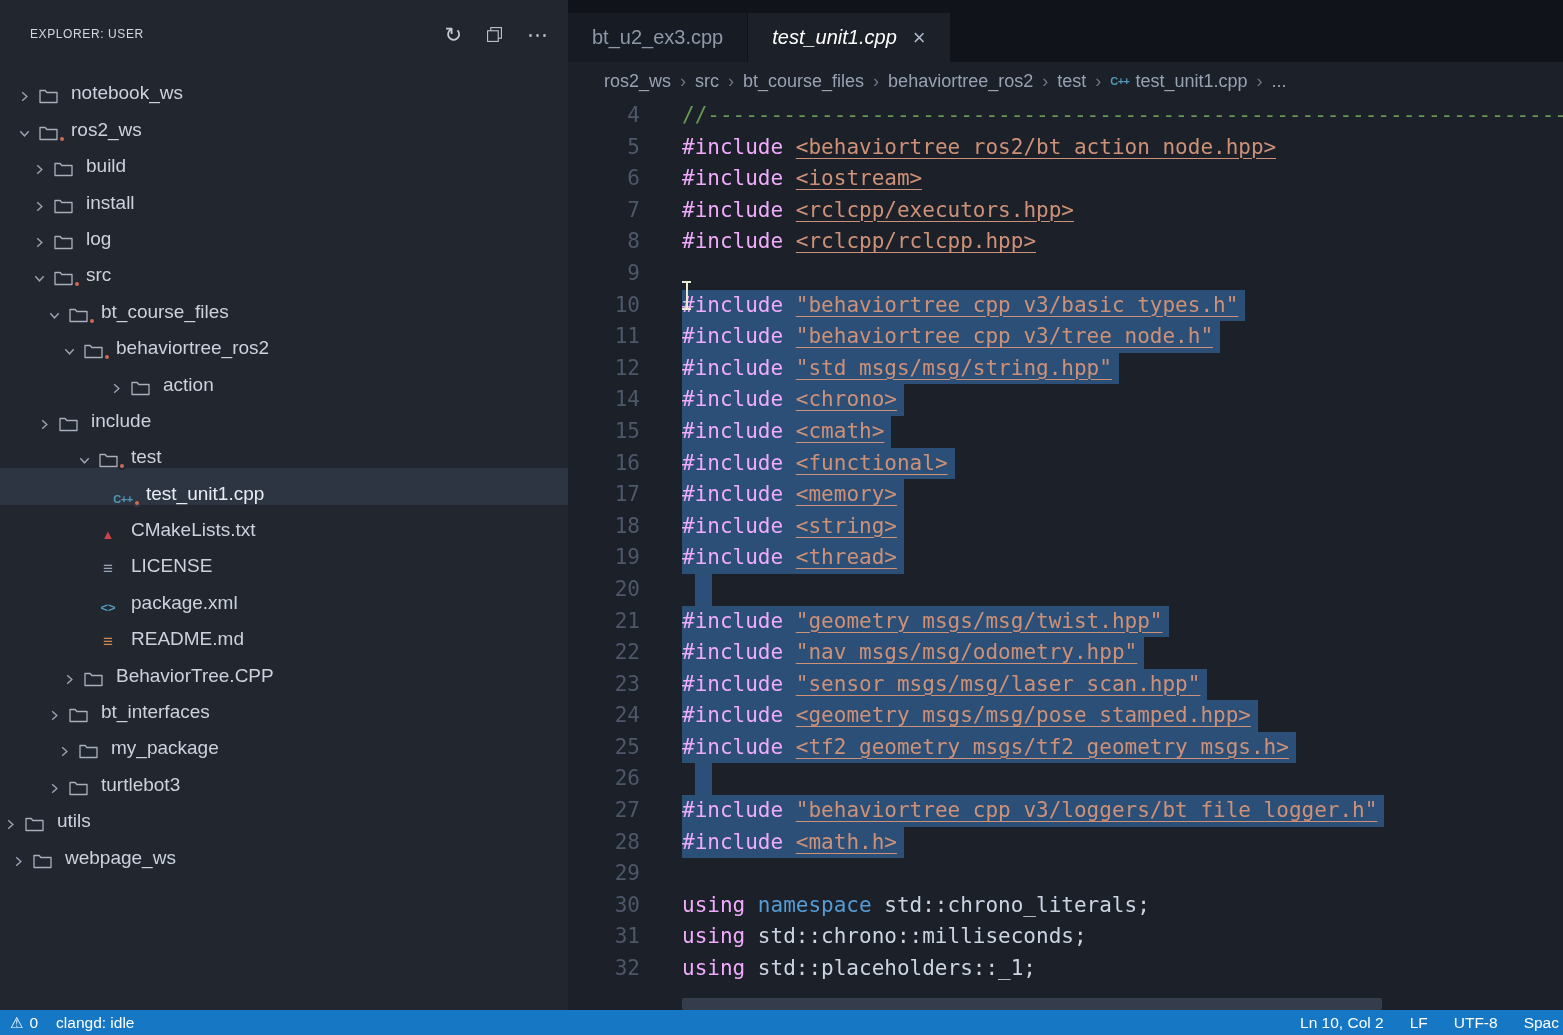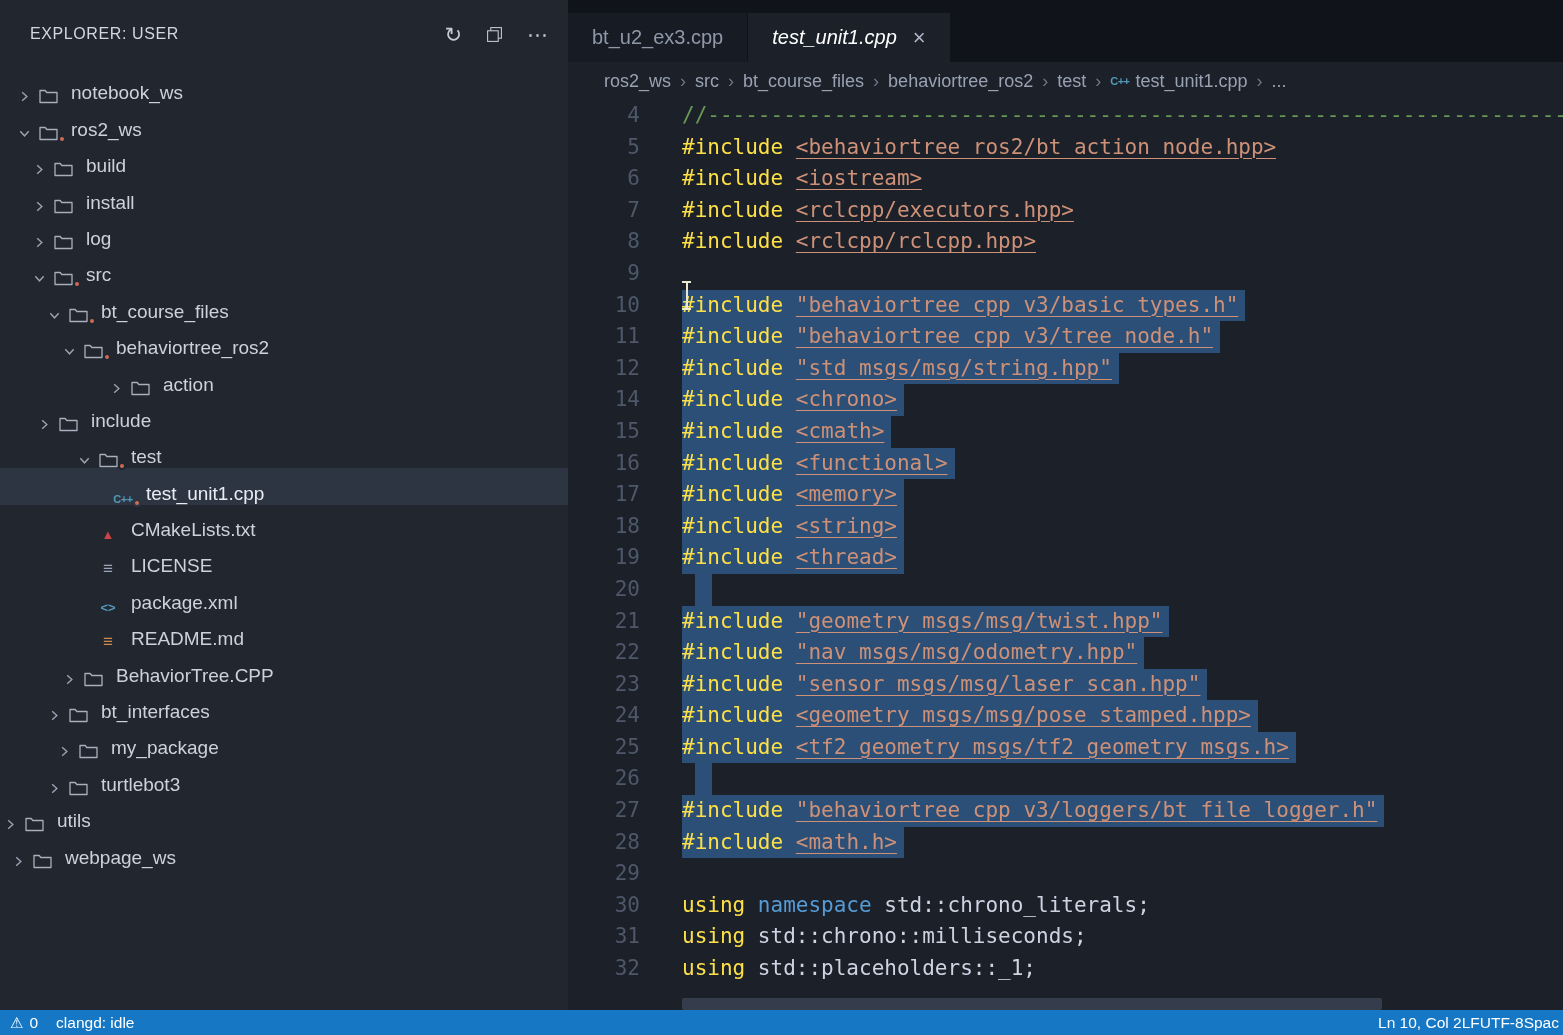--- a/index.html
+++ b/index.html
@@ -2,21 +2,21 @@
 <html><head>
 <meta charset="utf-8">
 <style>
   *{margin:0;padding:0;box-sizing:border-box}
   html,body{width:1563px;height:1035px;overflow:hidden;background:#1b2029;font-family:"Liberation Sans",sans-serif}
   .app{display:flex;width:100%;height:1010px}
 
   
   .sidebar{width:568px;flex:none;background:#21262f;display:flex;flex-direction:column;overflow:hidden}
   .sb-head{height:68px;flex:none;display:flex;align-items:center;padding:0 20px 0 30px}
-  .sb-title{font-size:16px;letter-spacing:.6px;color:#d2d7e0}
+  .sb-title{font-size:12px;letter-spacing:.6px;color:#d2d7e0}
   .sb-actions{margin-left:auto;display:flex;align-items:center;gap:24px;color:#c5cad3}
   .act{font-size:21px;line-height:1;cursor:pointer;display:flex;align-items:center}
   .tree{flex:1;overflow:hidden}
   .row{display:flex;align-items:flex-end;height:36.4px;cursor:pointer;color:#ccd2dc;font-size:19px;white-space:nowrap}
   .row.sel-row{background:#2e3542;color:#e9edf3}
   .twist{width:20px;flex:none;display:flex;align-items:center;justify-content:center}
   .ficon{width:28px;flex:none;display:flex;align-items:center;justify-content:center;position:relative;margin-right:9px}
   .dot{position:absolute;right:-4px;bottom:-2px;width:8px;height:8px;border-radius:50%;background:#cf6a56;border:2px solid #21262f}
   .sel-row .dot{border-color:#2e3542}
   .fi{font-weight:bold;line-height:1}
@@ -34,37 +34,37 @@
   .tab-close{font-size:22px;color:#aeb6c4;font-style:normal;line-height:1}
   .breadcrumb{height:38px;flex:none;display:flex;align-items:center;padding-left:36px;gap:9px;font-size:18px;color:#99a2b2;white-space:nowrap;overflow:hidden}
   .bc-sep{color:#6e7889}
   .bc-item{cursor:pointer;display:flex;align-items:center;gap:6px}
   .bc-cpp{color:#519aba;font-weight:bold;font-size:11px;letter-spacing:-.5px}
 
   .code{flex:1;overflow:hidden;font-family:"DejaVu Sans Mono",monospace;font-size:21px}
   .code-line{display:flex;height:31.6px;line-height:31.6px;white-space:pre}
   .ln{width:72px;flex:none;text-align:right;color:#4e5869}
   .lc{padding-left:42px;overflow:hidden}
-  .tk-k{color:#fde047}
+  .tk-k{color:#f0abfc}
   .tk-b{color:#569cd6}
   .tk-p{color:#ccd4e2}
   .tk-c{color:#6a9955}
   .tk-s{color:#ce9178;text-decoration:underline;text-underline-offset:4px;text-decoration-thickness:1px}
   .sel-span{background:#2b4f76;display:inline-block;padding-right:7px}
   .sel-empty{background:#2b4f76;display:inline-block;width:17px;height:31.6px;margin-left:13px;vertical-align:top}
 
   .hscroll{position:absolute;left:114px;bottom:0;height:12px;width:700px;background:rgba(96,110,134,.38);border-radius:2px}
   .ibeam{position:absolute;left:114px;top:281px;width:9px;height:29px;pointer-events:none}
   .ibeam::before{content:"";position:absolute;left:3.5px;top:1px;bottom:1px;width:2px;background:#e9e9cf}
   .ibeam::after{content:"";position:absolute;left:0;right:0;top:0;height:2px;background:#e9e9cf;box-shadow:0 27px 0 #e9e9cf}
 
   
   .status{position:absolute;left:0;right:0;bottom:0;height:25px;background:#1678c4;color:#fff;display:flex;align-items:center;justify-content:space-between;padding:0 10px;font-size:15.5px;overflow:hidden}
   .st-left{display:flex;align-items:center;gap:18px}
-  .st-right{display:flex;align-items:flex-end;margin-right:-6px}
+  .st-right{display:flex;align-items:flex-end;gap:26px;margin-right:-6px}
   .st-item{display:flex;align-items:center;gap:6px;white-space:nowrap;cursor:pointer}
   .warn-ico{font-size:15px}
 </style>
 </head>
 <body>
 
 <div class="app">
 
   <aside class="sidebar">
     <div class="sb-head">

